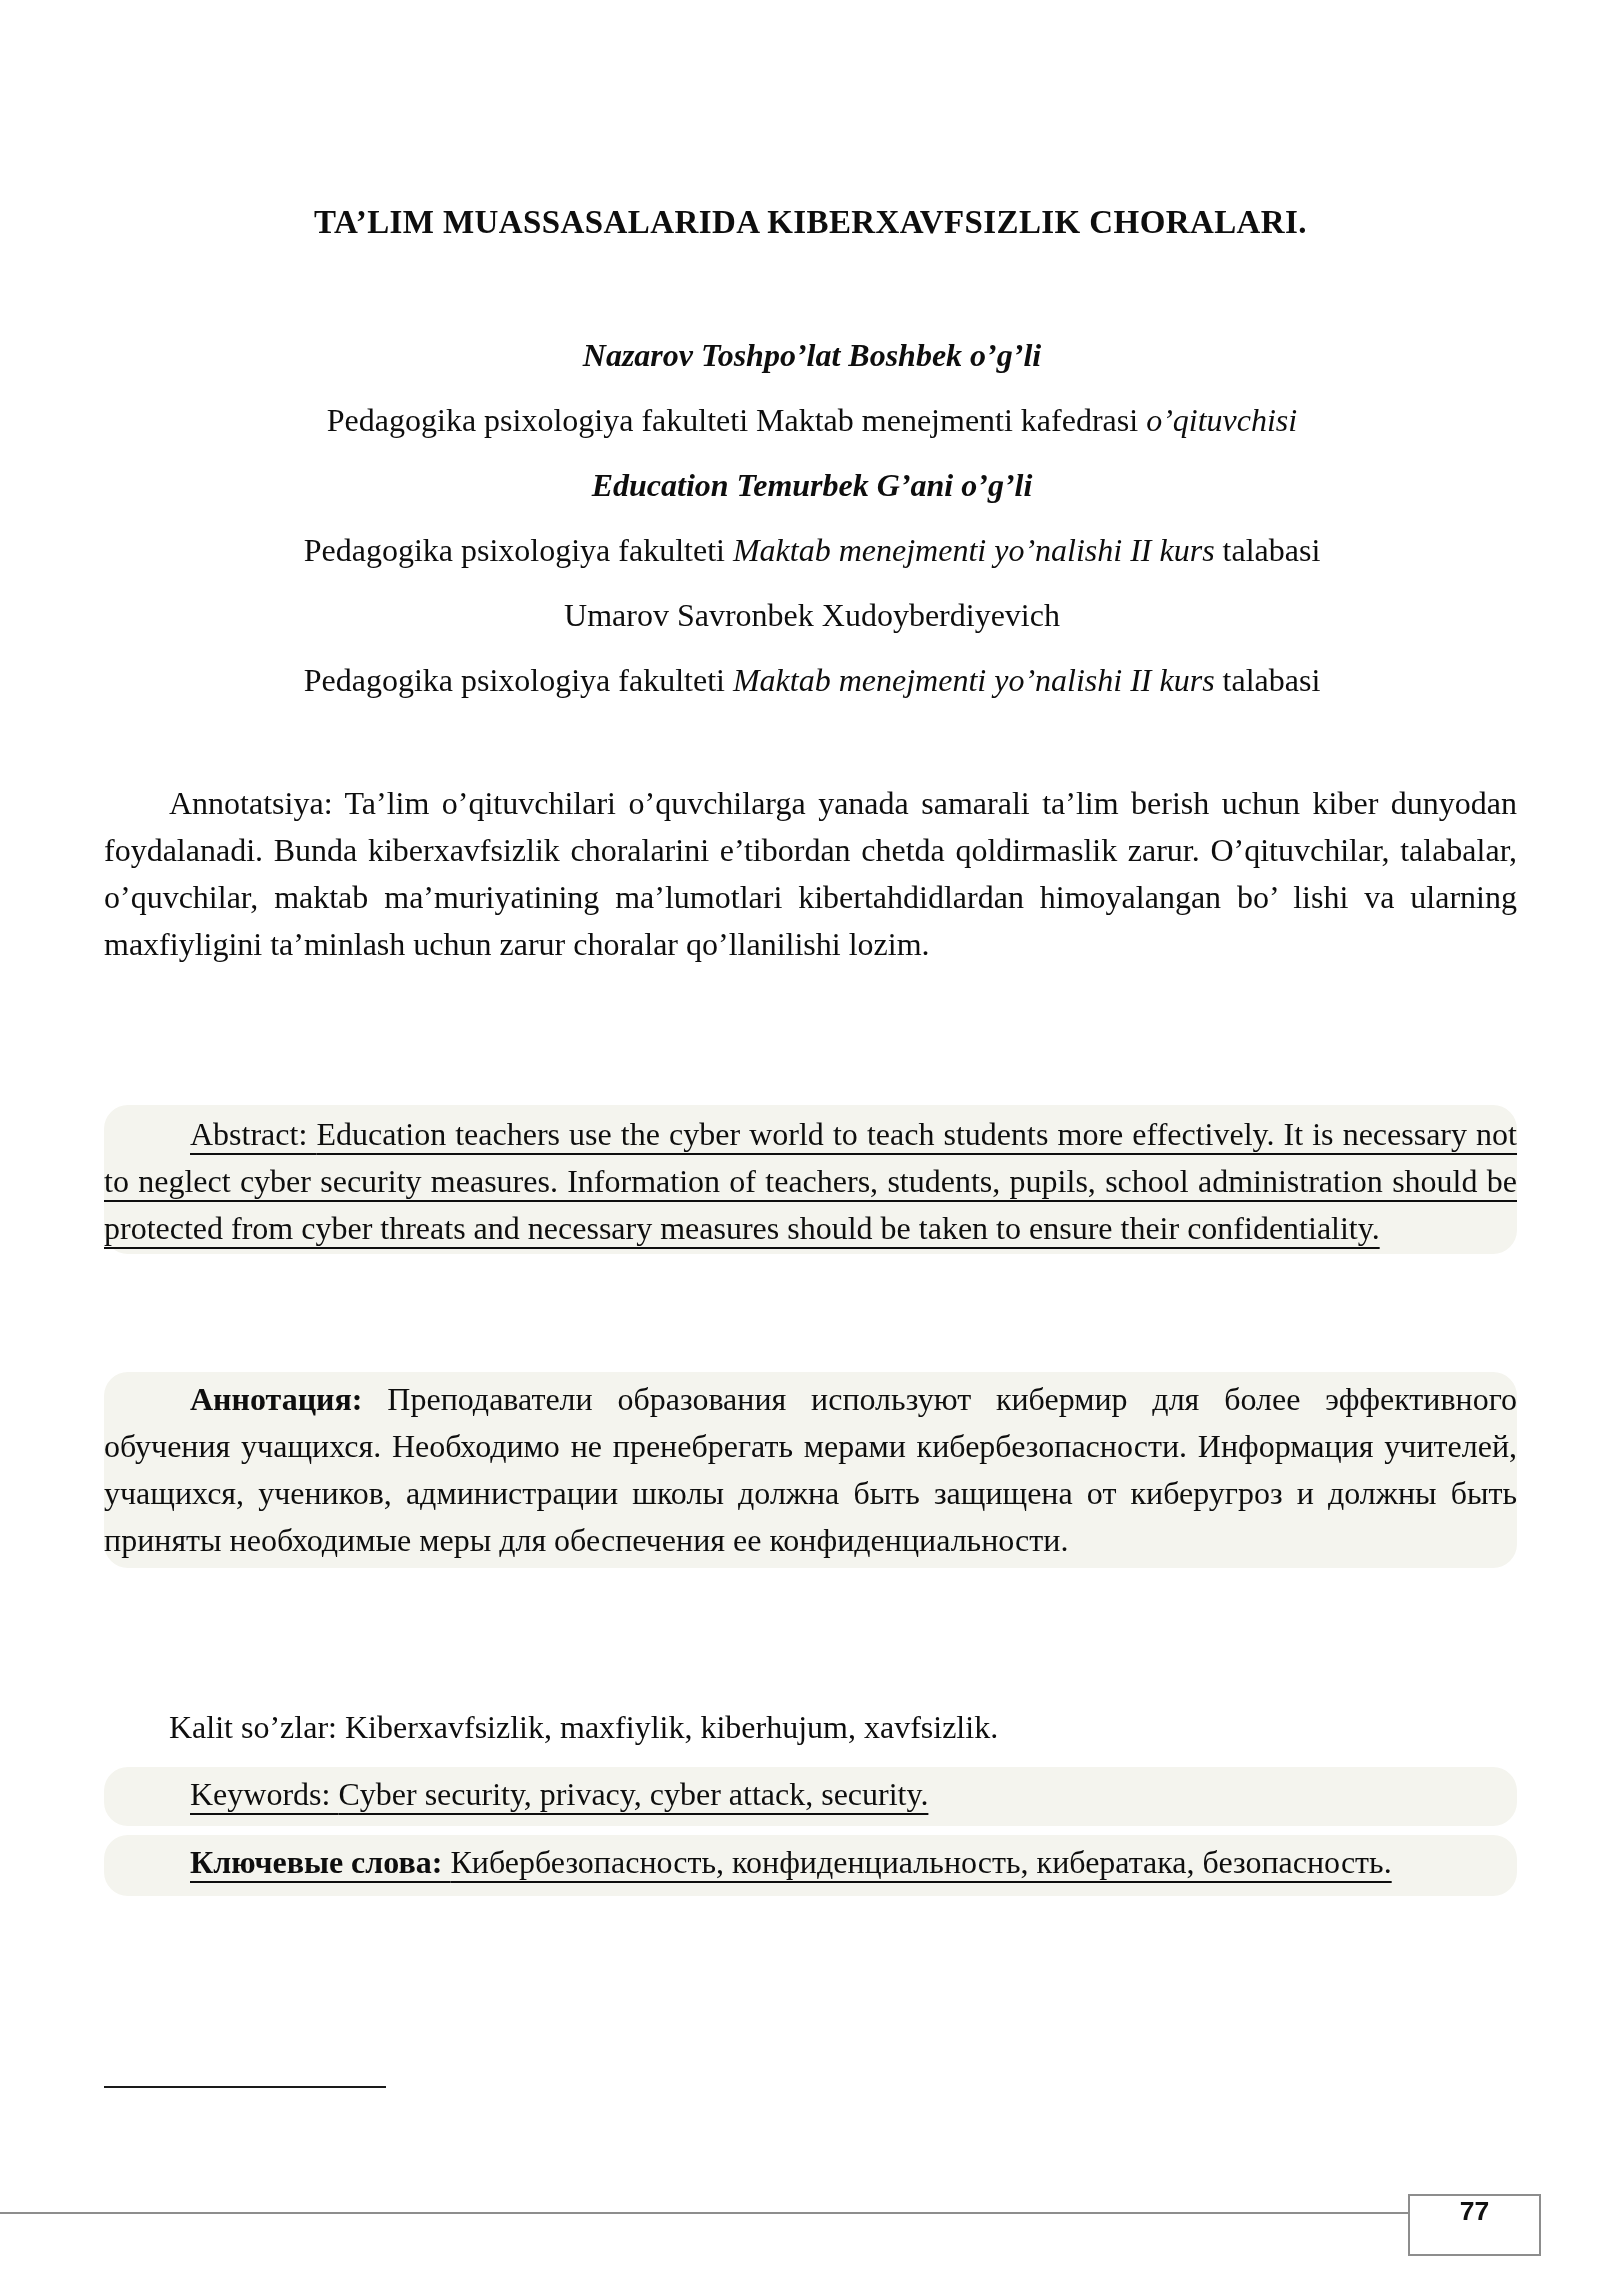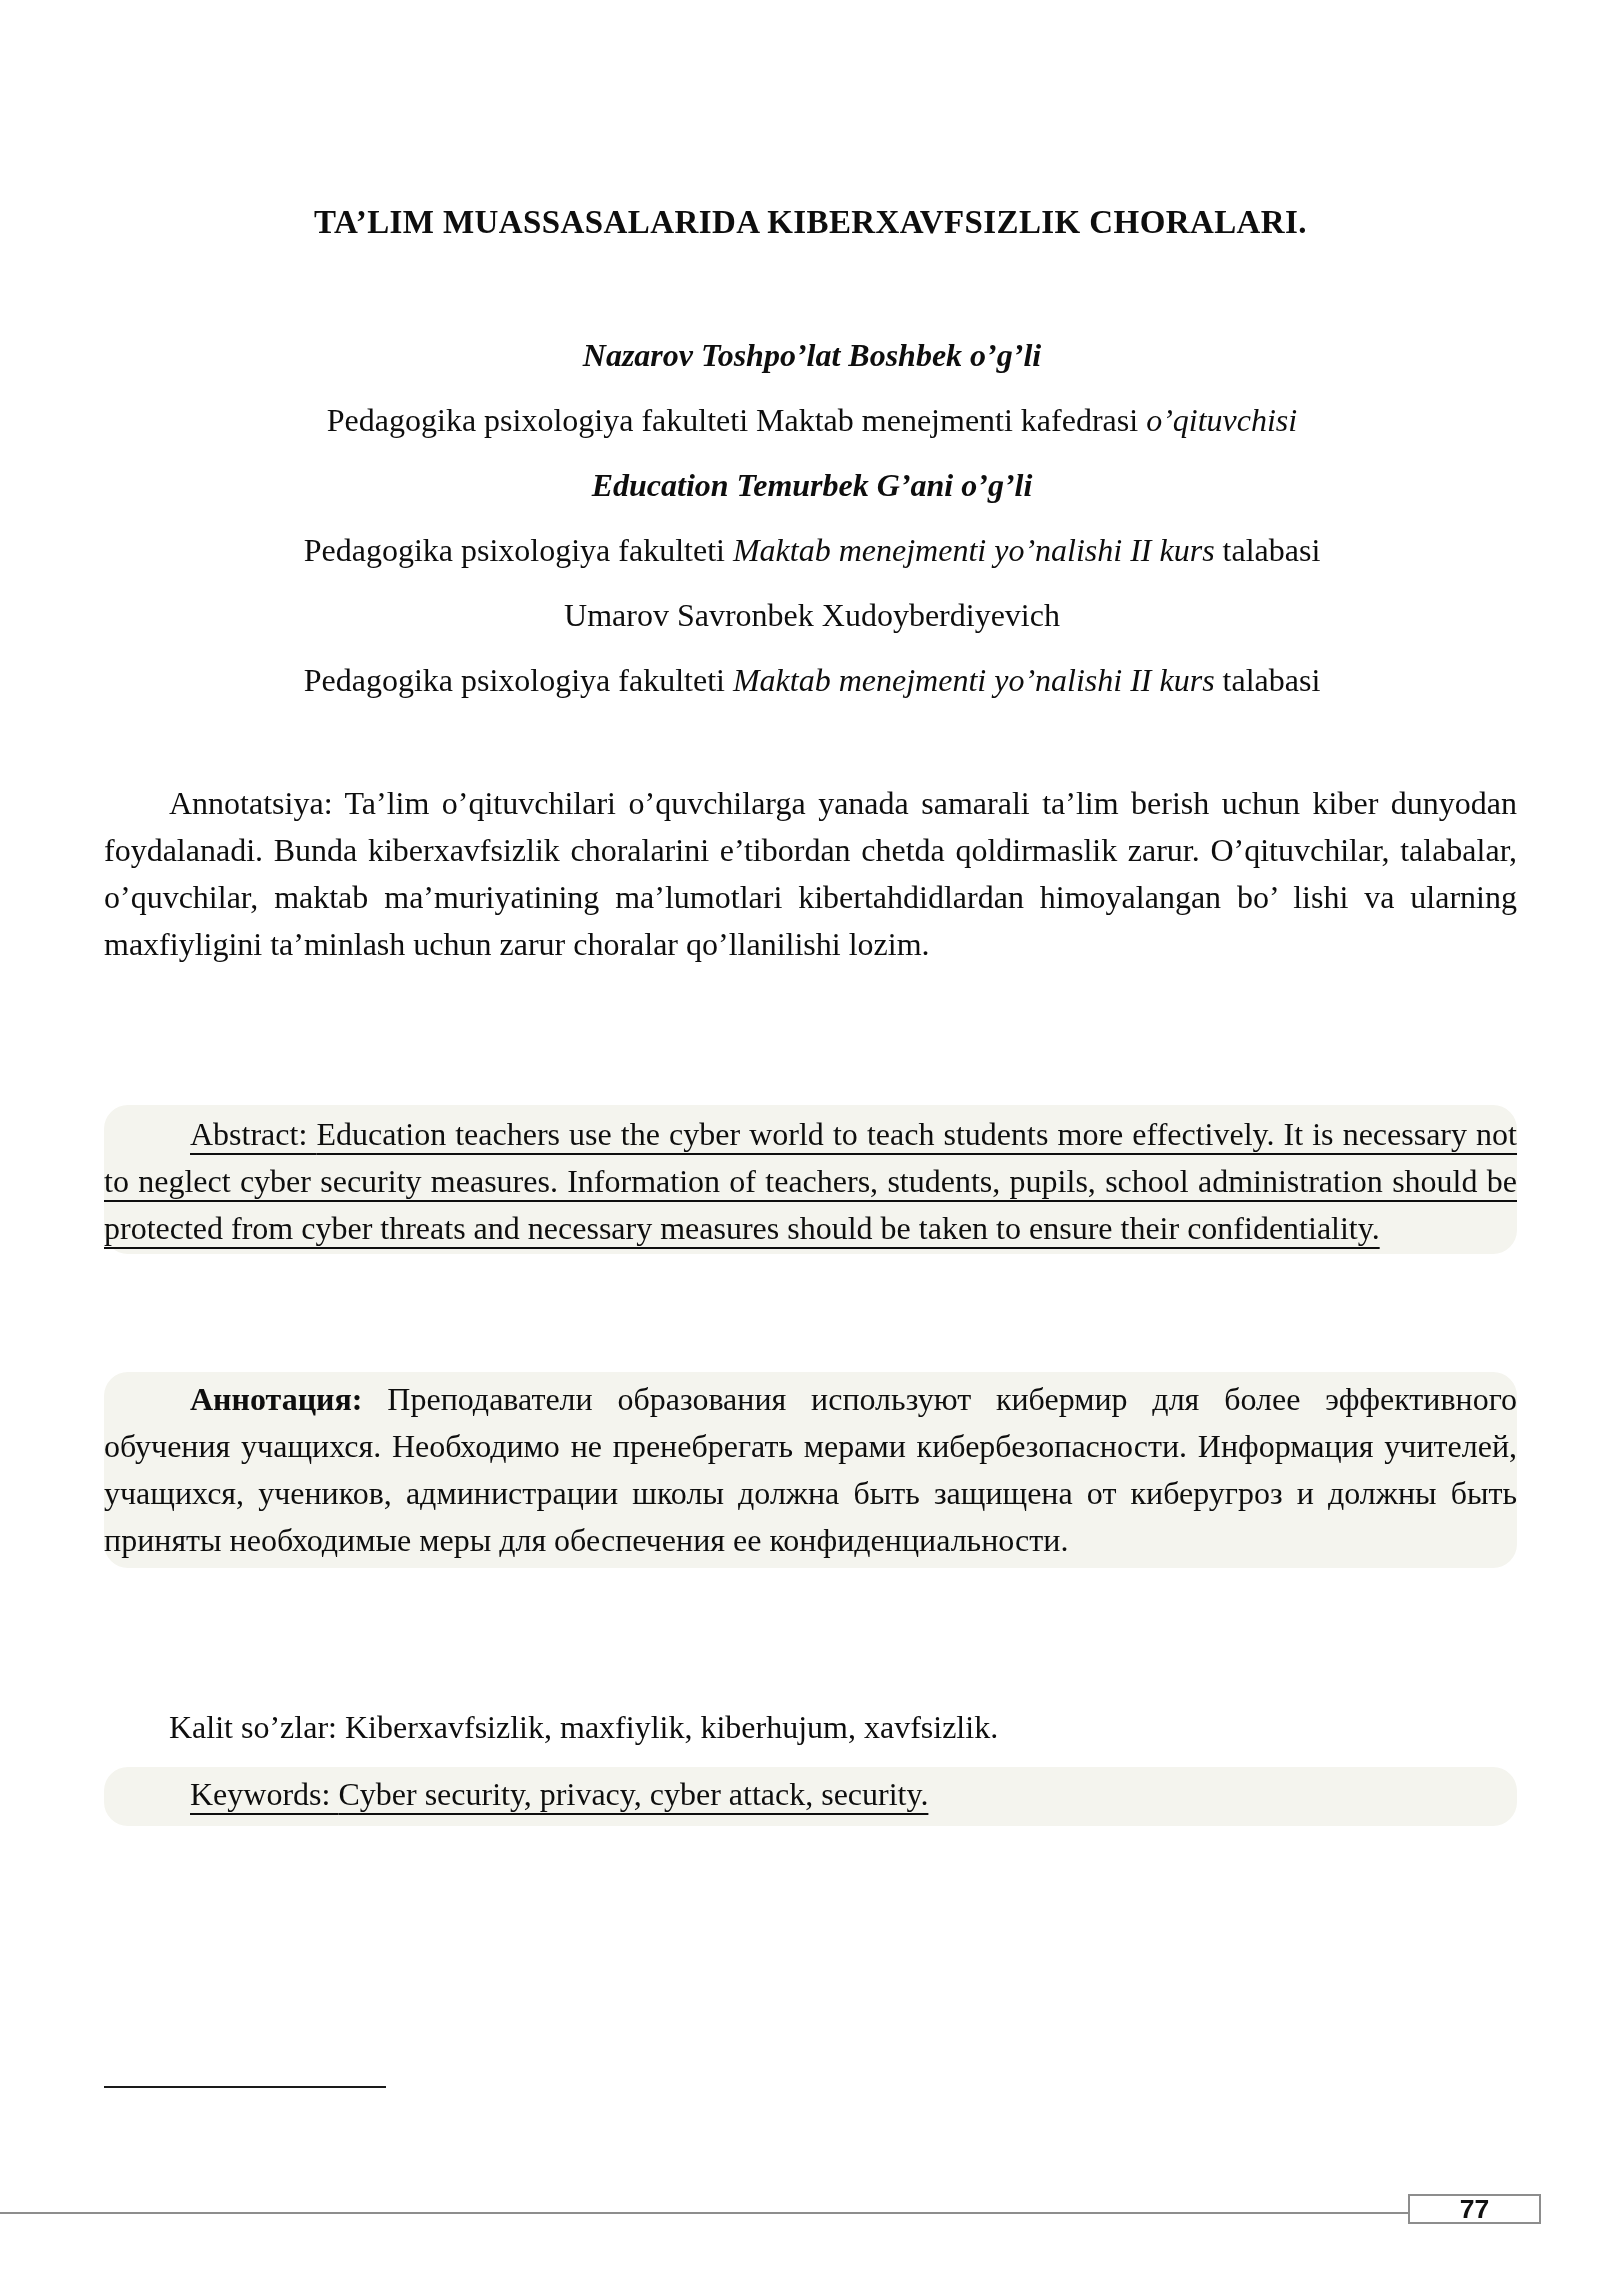--- a/index.html
+++ b/index.html
@@ -61,23 +61,23 @@
     font-family: "Liberation Sans", sans-serif; font-size: 26.5px;
   }
   .footer-site {
     color: #2456a8; font-style: italic; font-weight: 700;
     text-decoration: underline; text-underline-offset: 4.9px; cursor: pointer;
   }
   .footer-issue { color: #1f4e79; font-weight: 700; font-style: italic; white-space: pre; }
 
   .bottom-rule { position: absolute; left: 0; top: 2212px; width: 1541px; border-top: 2px solid #8d8d8d; }
   .page-number-box {
-    position: absolute; left: 1408px; top: 2194px; width: 133px; height: 30px;
+    position: absolute; left: 1408px; top: 2194px; width: 133px; height: 62px;
     background: #ffffff; border: 2px solid #8d8d8d;
-    display: flex; align-items: center; justify-content: center;
+    display: flex; justify-content: center;
     font-family: "Liberation Sans", sans-serif; font-weight: 700; font-size: 26.5px; color: #111;
   }
 </style>
 </head>
 <body>
 
 <div class="page">
 
 
   <h1 class="article-title">TA’LIM MUASSASALARIDA KIBERXAVFSIZLIK CHORALARI.</h1>
@@ -96,20 +96,21 @@
   <p class="para indent-sm p-annotation-uz"><span>Annotatsiya: </span><span>Ta’lim o’qituvchilari o’quvchilarga yanada samarali ta’lim berish uchun kiber dunyodan foydalanadi. Bunda kiberxavfsizlik choralarini e’tibordan chetda qoldirmaslik zarur. O’qituvchilar, talabalar, o’quvchilar, maktab ma’muriyatining ma’lumotlari kibertahdidlardan himoyalangan bo’ lishi va ularning maxfiyligini ta’minlash uchun zarur choralar qo’llanilishi lozim.</span></p>
 
   <p class="para indent-md p-abstract highlight underlined"><span>Abstract: </span><span>Education teachers use the cyber world to teach students more effectively. It is necessary not to neglect cyber security measures. Information of teachers, students, pupils, school administration should be protected from cyber threats and necessary measures should be taken to ensure their confidentiality.</span></p>
 
   <p class="para indent-md p-annotation-ru highlight"><span class="label-bold">Аннотация: </span><span>Преподаватели образования используют кибермир для более эффективного обучения учащихся. Необходимо не пренебрегать мерами кибербезопасности. Информация учителей, учащихся, учеников, администрации школы должна быть защищена от киберугроз и должны быть приняты необходимые меры для обеспечения ее конфиденциальности.</span></p>
 
   <p class="para indent-md p-keywords-en highlight underlined"><span>Keywords: </span><span>Cyber security, privacy, cyber attack, security.</span></p>
 
   <p class="para indent-sm p-keywords-uz"><span>Kalit so’zlar: </span><span>Kiberxavfsizlik, maxfiylik, kiberhujum, xavfsizlik.</span></p>
 
+  <p class="para indent-md p-keywords-ru highlight underlined"><span class="label-bold">Ключевые слова: </span><span>Кибербезопасность, конфиденциальность, кибератака, безопасность.</span></p>
 
   <div class="footer-sep"></div>
 
   <div class="bottom-rule"></div>
   <div class="page-number-box">
     <span>77</span>
   </div>
 
 </div>
 

